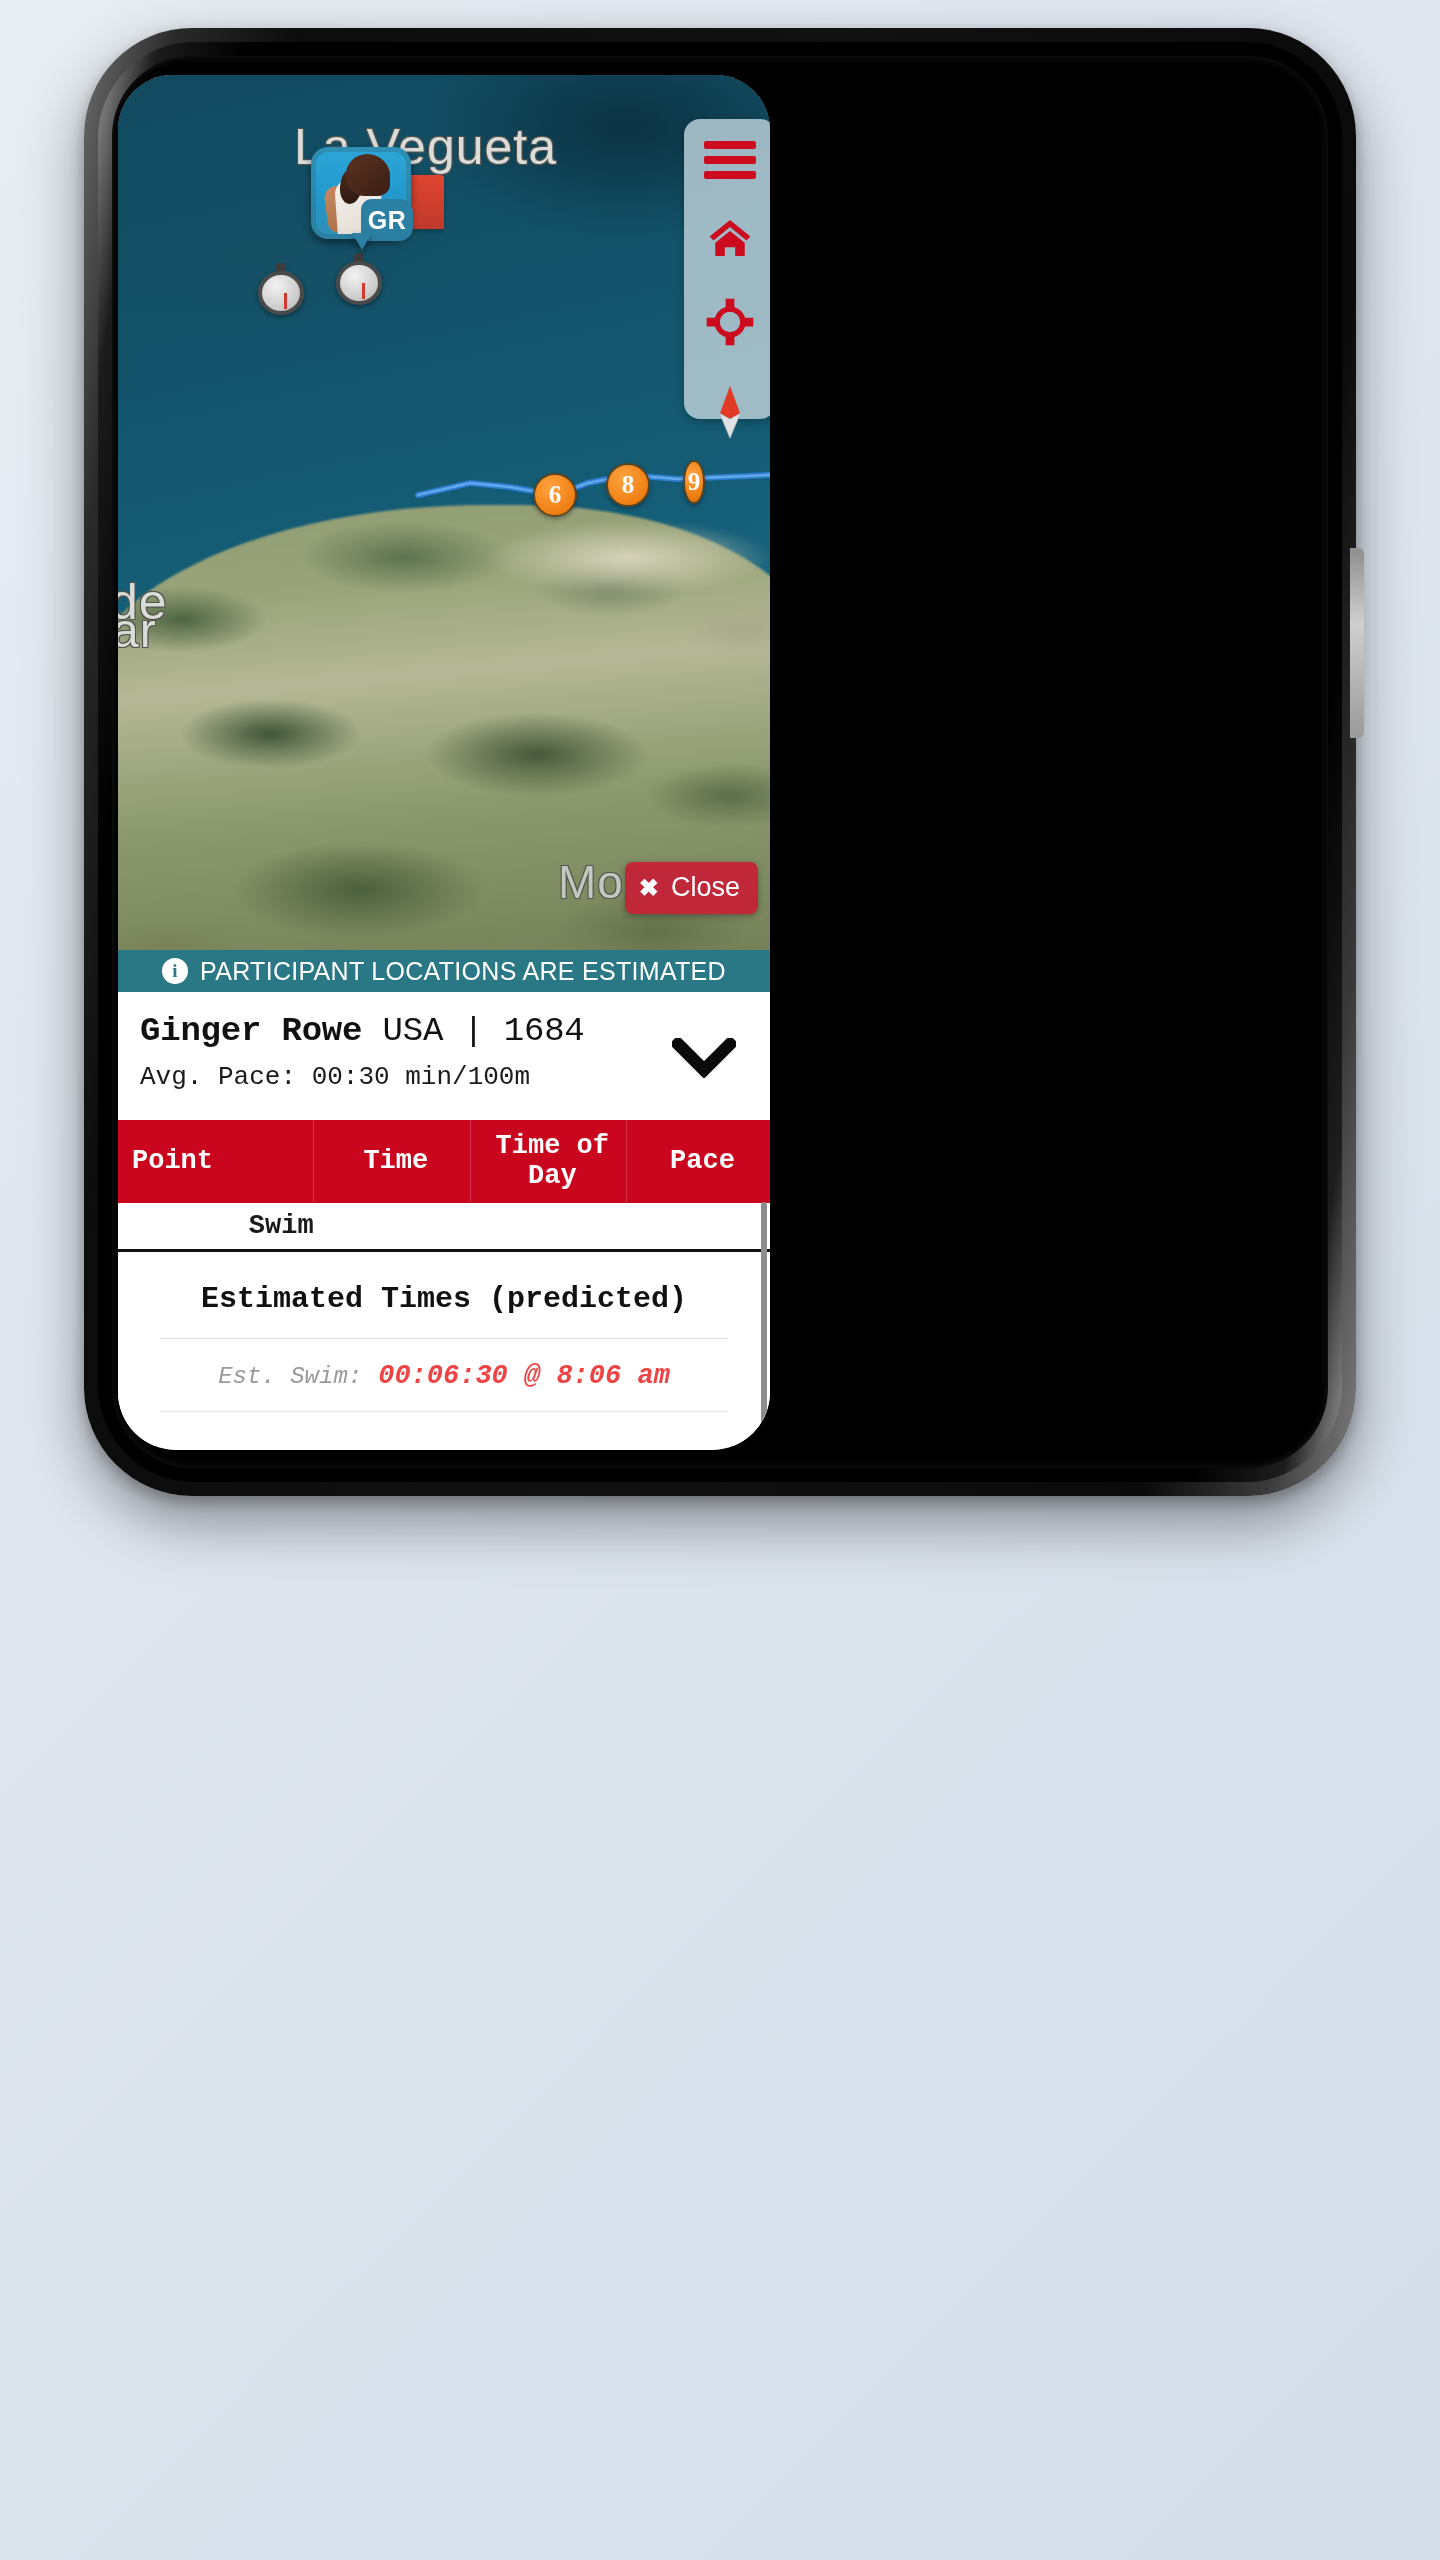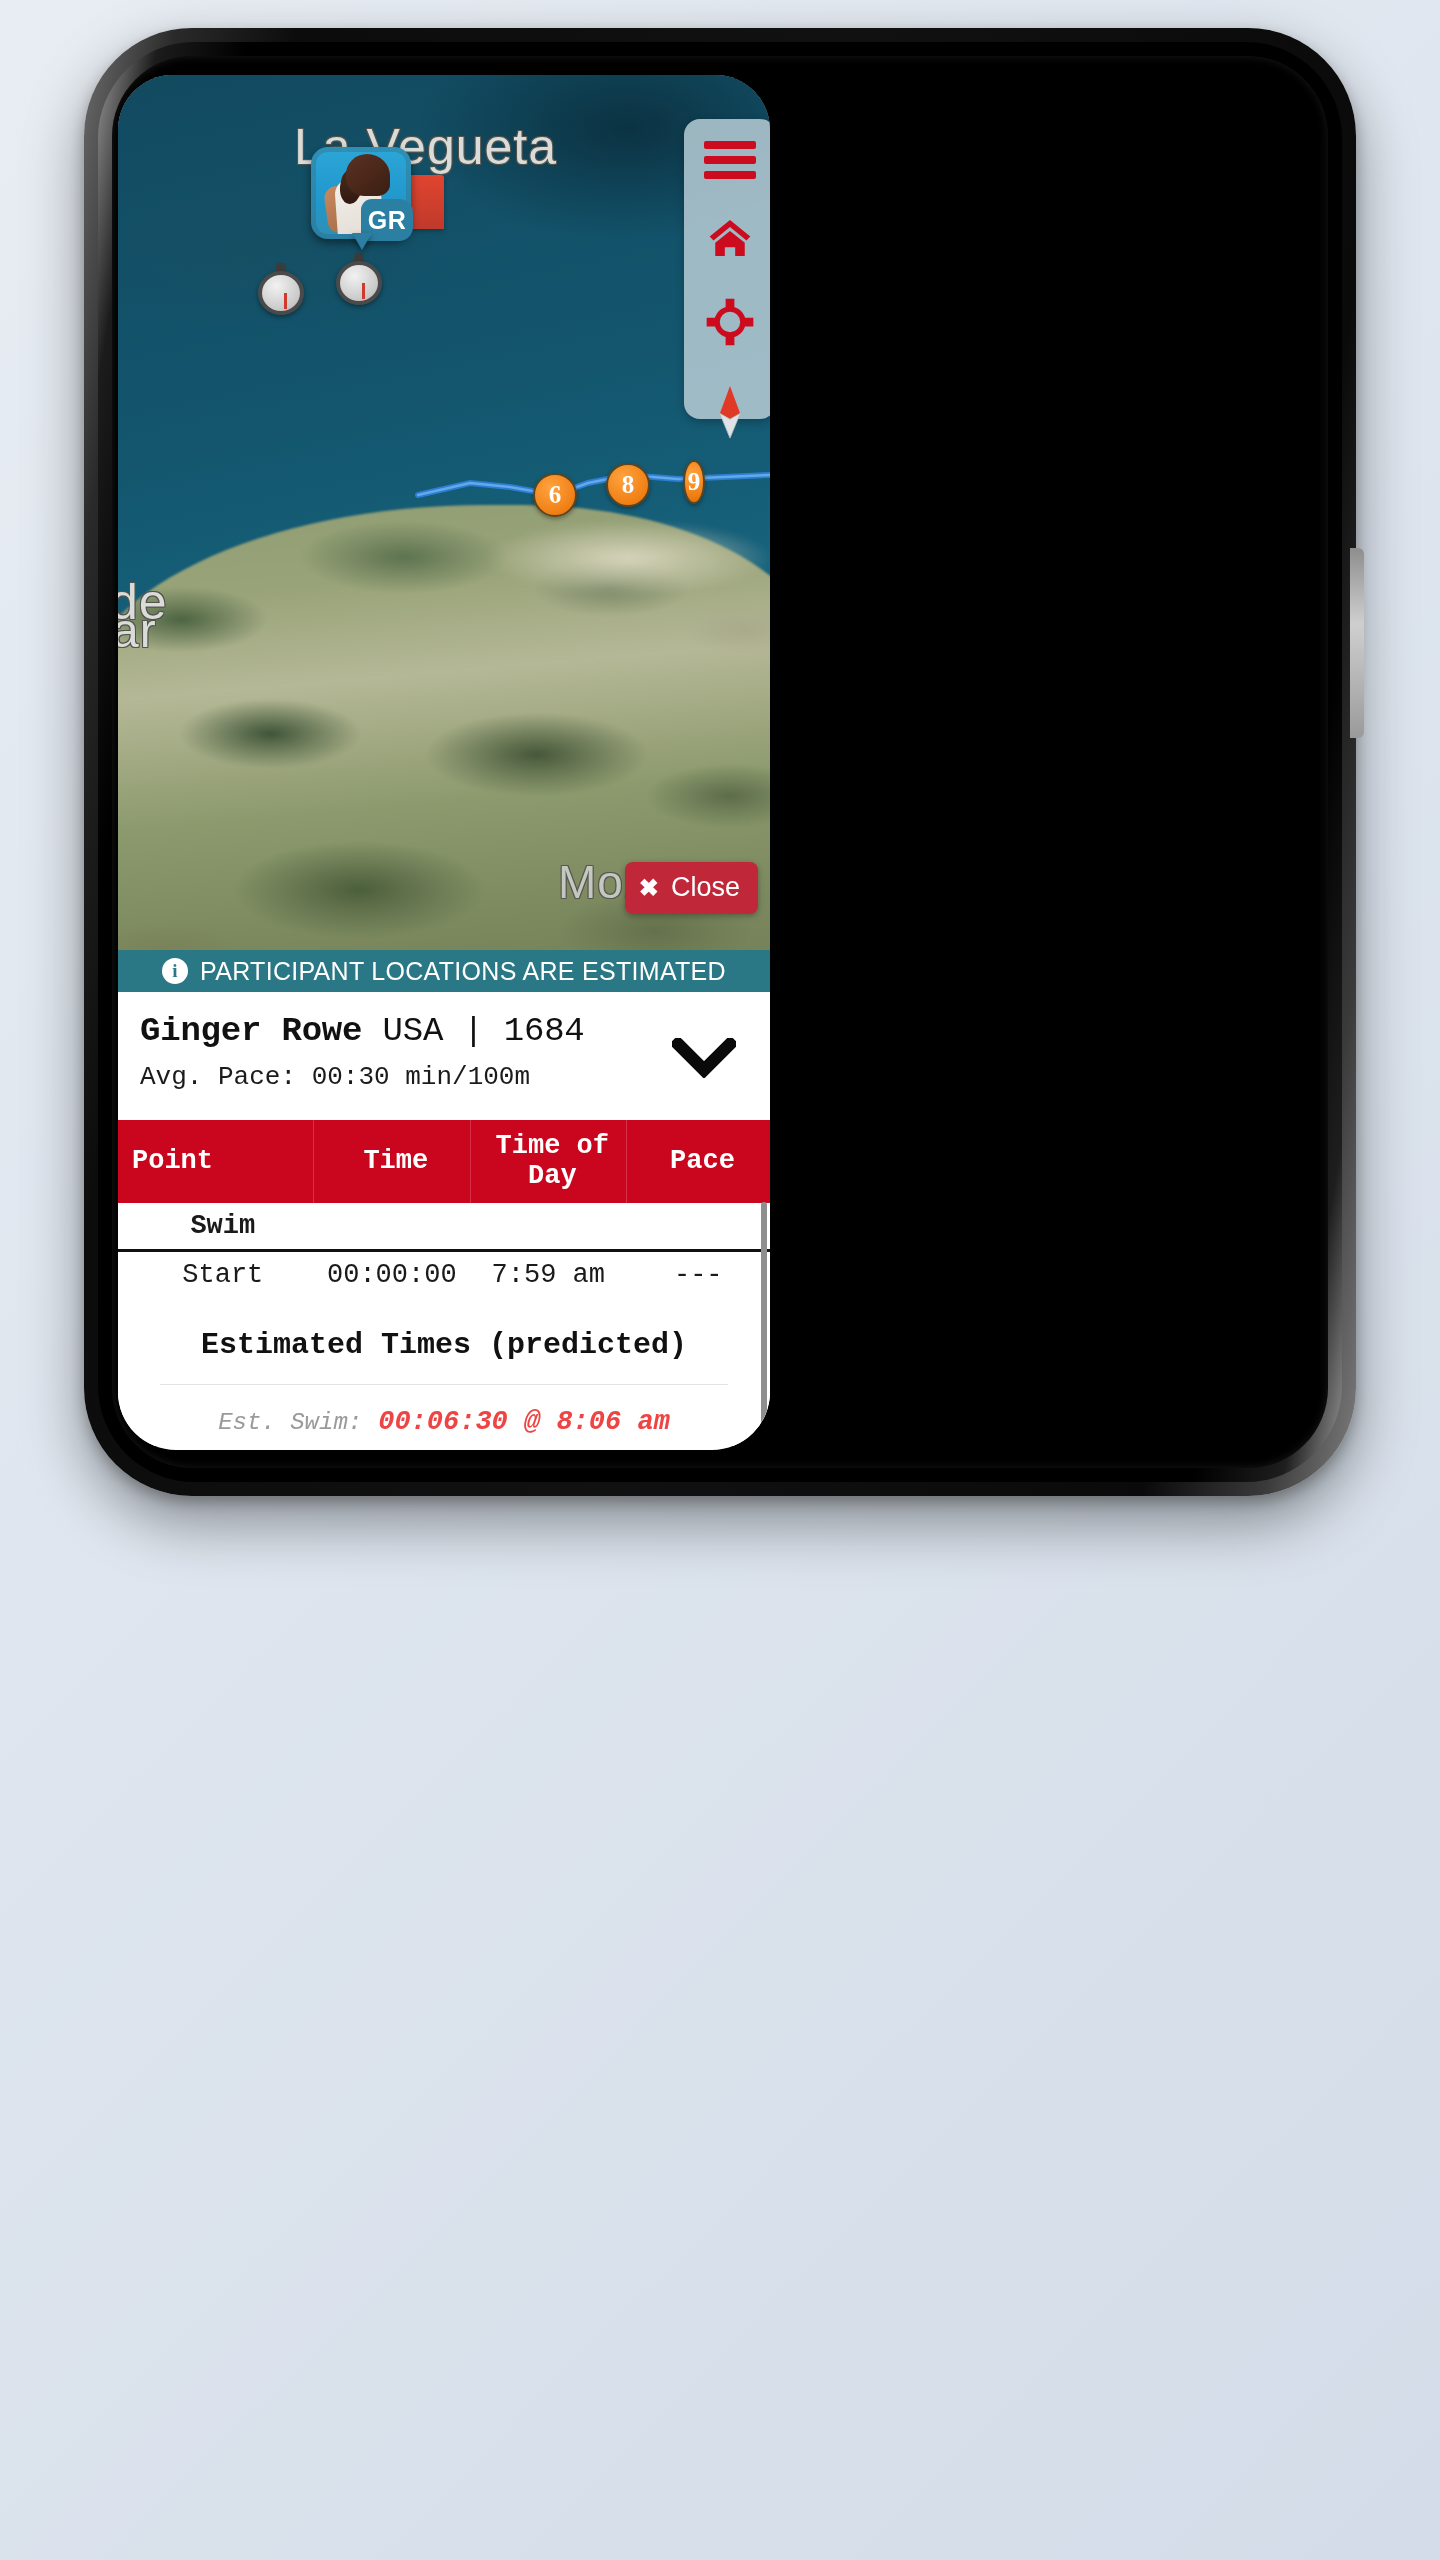--- a/index.html
+++ b/index.html
@@ -248,21 +248,21 @@
   
   #splits-table{ width:100%; border-collapse:collapse; table-layout:fixed; margin-top:12px;}
   #splits-table th{
     background:#c9061d; color:#fff; font-size:27px; font-weight:700;
     padding:11px 0 12px 8px;
     border-right:1px solid #d8304a;
   }
   #splits-table th:last-child{ border-right:none; }
   #splits-table th.col-point{ text-align:left; padding-left:14px; }
   #splits-table td{ font-size:27px; color:#1a1a1a; padding:8px 0; text-align:center;}
-  #splits-table td.col-point{ text-align:center; padding-left:14px; }
+  #splits-table td.col-point{ text-align:right; padding-left:14px; }
   tr.section-row td{ font-weight:700; font-size:27px; padding:9px 0 10px 0; }
   tr.section-row{ border-bottom:3px solid #111; }
   tr.data-row td{ padding:12px 0 14px 0; }
   .col-point{ width:30%; }
   .col-time{ width:24%; }
   .col-tod{ width:24%; }
   .col-pace{ width:22%; }
 
   
   #estimated-section{ padding:30px 0 0 0; }
@@ -409,26 +409,20 @@
           <th class="col-pace">Pace</th>
         </tr>
       </thead>
       <tbody>
         <tr class="section-row">
           <td class="col-point">Swim</td>
           <td class="col-time"></td>
           <td class="col-tod"></td>
           <td class="col-pace"></td>
         </tr>
-        <tr class="data-row">
-          <td class="col-point">Start</td>
-          <td class="col-time">00:00:00</td>
-          <td class="col-tod">7:59 am</td>
-          <td class="col-pace">---</td>
-        </tr>
       </tbody>
     </table>
 
     <div id="estimated-section">
       <div id="estimated-title">Estimated Times (predicted)</div>
 
       <div class="est-row">
         <span class="est-label">Est. Swim:</span>
         <span class="est-value">00:06:30 @ 8:06 am</span>
       </div>

